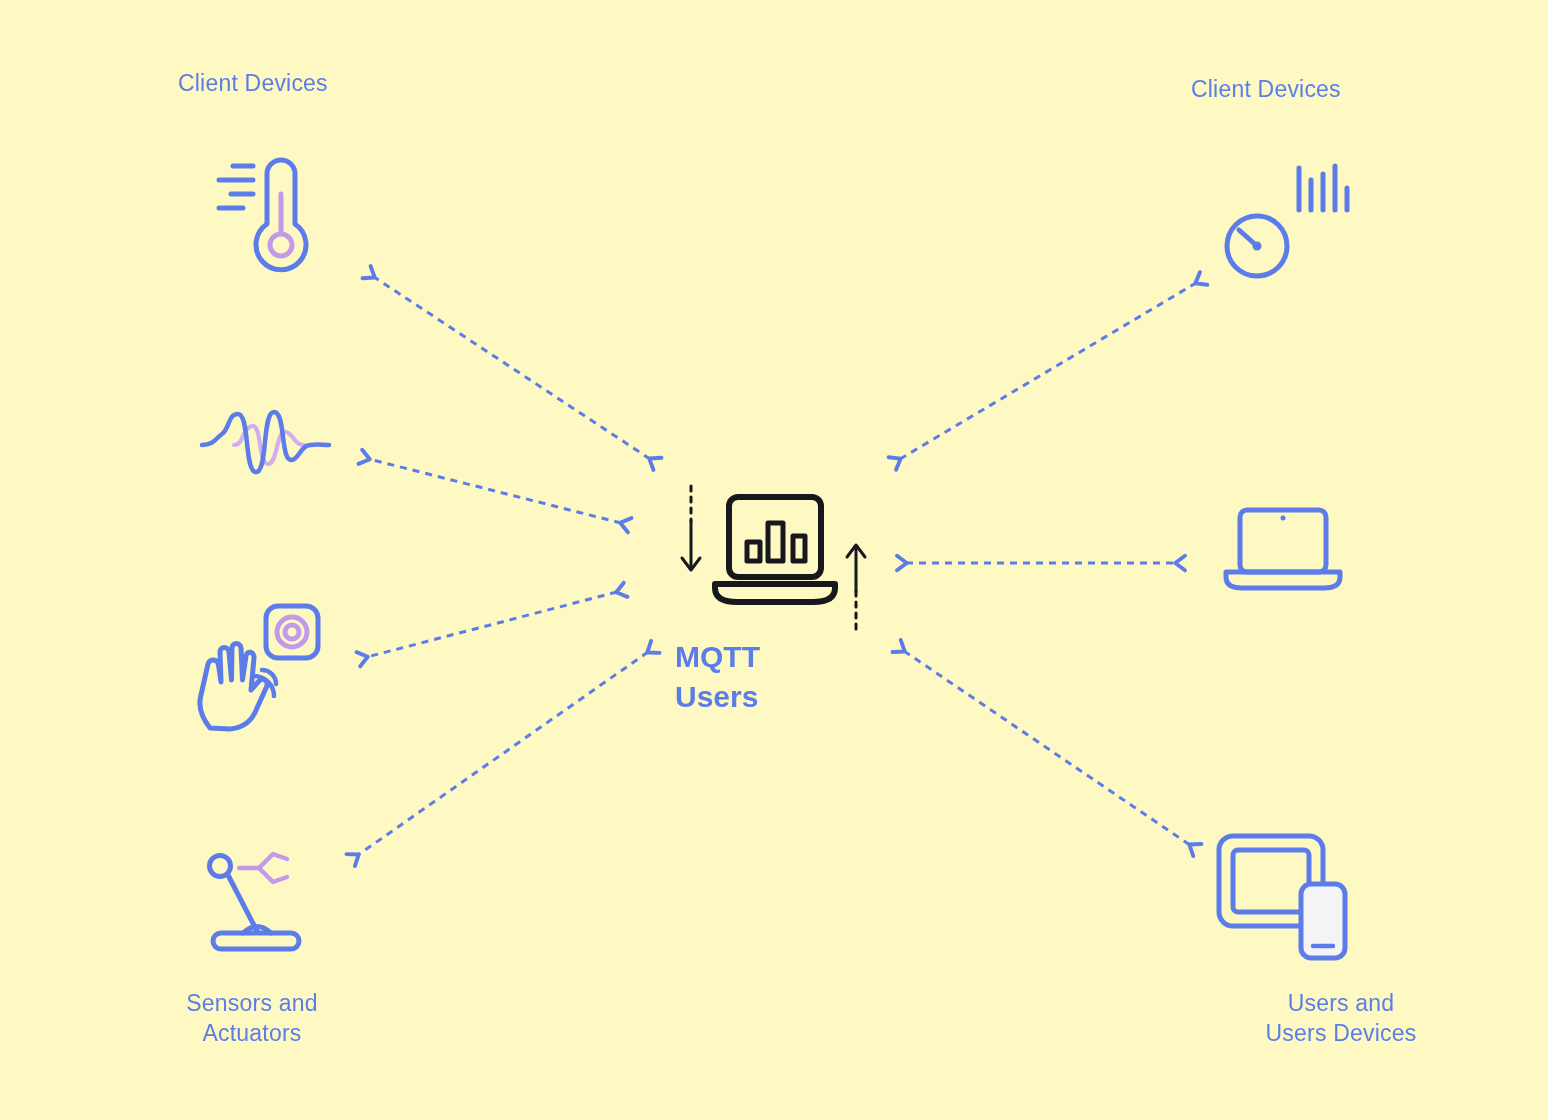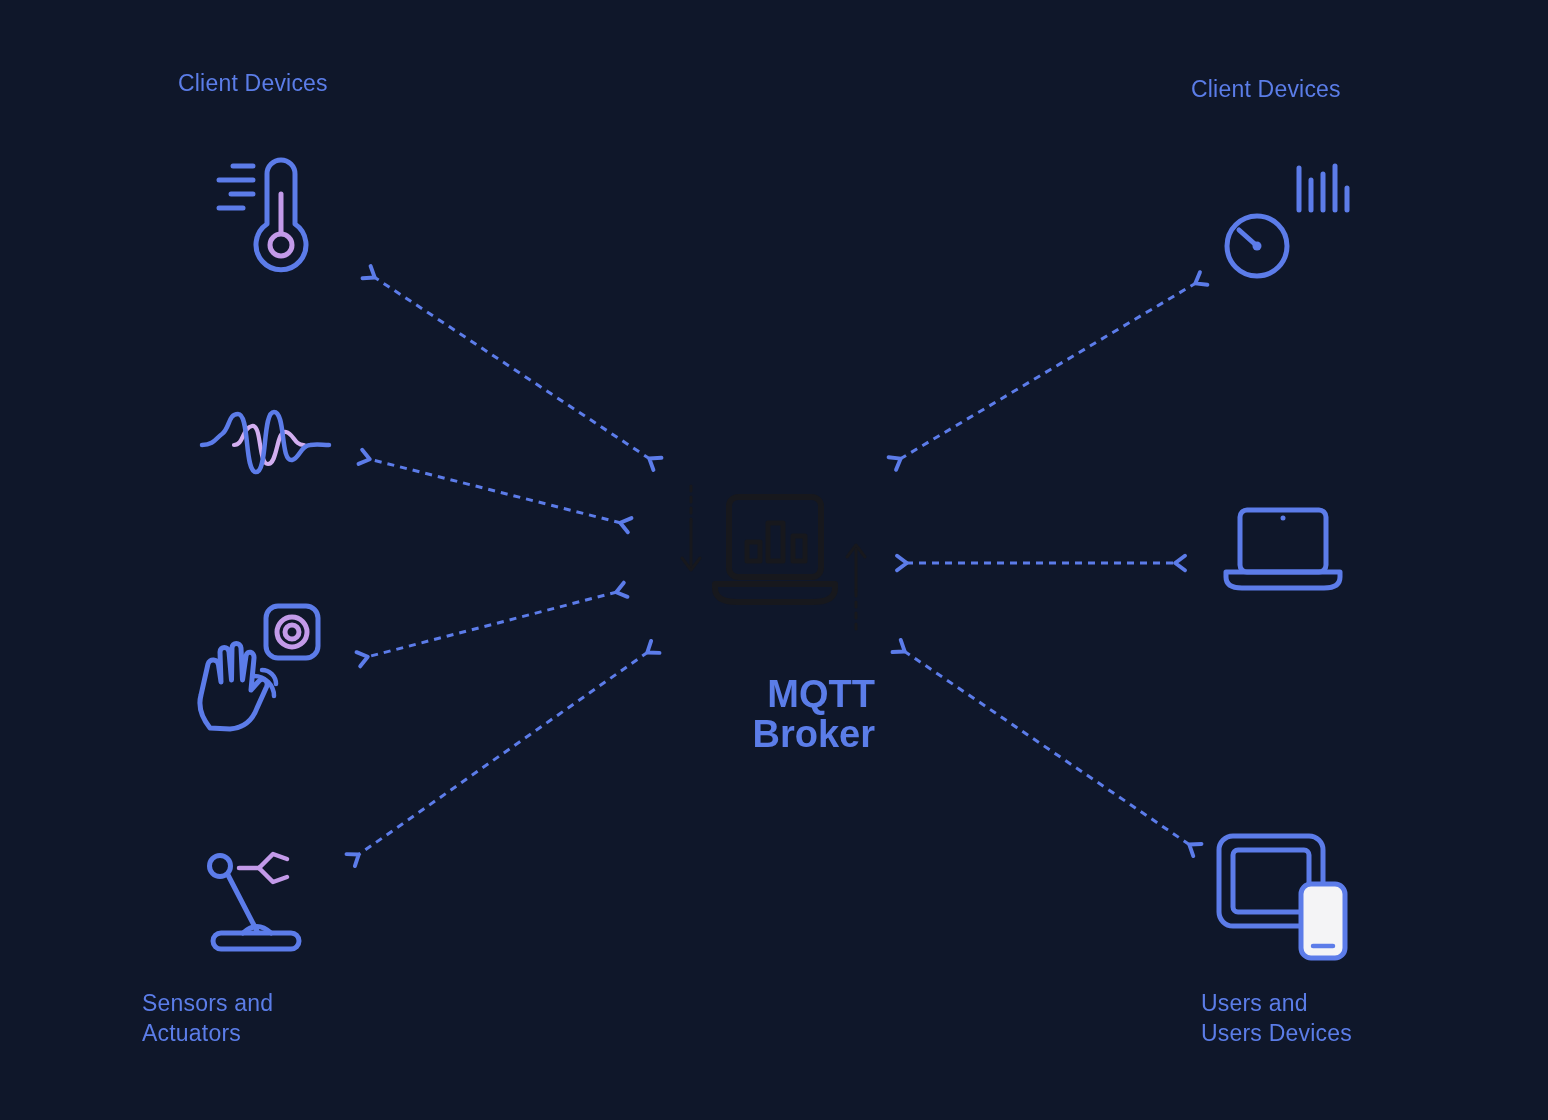--- a/index.html
+++ b/index.html
@@ -1,25 +1,25 @@
 <!DOCTYPE html>
 <html><head>
 <meta charset="utf-8">
 <style>
   * { margin:0; padding:0; box-sizing:border-box; }
   html,body { background:#f4f4f6; }
   body { font-family:"Liberation Sans", sans-serif; }
-  .canvas { position:relative; width:1548px; height:1120px; background:#0f172a; overflow:hidden; }
+  .canvas { position:relative; width:1548px; height:1120px; background:#fef9c3; overflow:hidden; }
   .links { position:absolute; left:0; top:0; }
   .node { position:absolute; }
   .node svg { display:block; }
   .label { position:absolute; color:#5b7de8; font-size:23px; font-weight:500; letter-spacing:.2px; }
-  .label.two-line { text-align:left; line-height:30px; }
-  .broker-label { position:absolute; left:675px; top:674px; width:200px; text-align:right;
-                  color:#5b7de8; font-size:38px; font-weight:bold; line-height:40px; }
+  .label.two-line { text-align:center; line-height:30px; }
+  .broker-label { position:absolute; left:675px; top:637px; width:200px; text-align:left;
+                  color:#5b7de8; font-size:30px; font-weight:bold; line-height:40px; }
 </style>
 </head>
 <body>
 
 <div class="canvas">
 
   <svg class="links" width="1548" height="1120" viewBox="0 0 1548 1120">
     <defs>
       <marker id="chev" viewBox="0 0 12 12" refX="3.5" refY="6" markerWidth="6.5" markerHeight="6.5" orient="auto-start-reverse">
         <path d="M9 1.5 L3 6 L9 10.5" fill="none" stroke="#5c7ce9" stroke-width="2.4" stroke-linecap="round" stroke-linejoin="round"></path>
@@ -56,21 +56,21 @@
     <div>Actuators</div>
   </div>
 
   <div class="label two-line" style="left:1201px; top:988px; width:280px;">
     <div>Users and</div>
     <div>Users Devices</div>
   </div>
 
   <div class="broker-label">
     <div>MQTT</div>
-    <div>Broker</div>
+    <div>Users</div>
   </div>
 
   <div class="node" style="left:205px; top:152px; width:120px; height:130px;">
     <svg width="120" height="130" viewBox="0 0 120 130">
       <g fill="none" stroke="#5c7ce9" stroke-width="5" stroke-linecap="round" stroke-linejoin="round">
         <path d="M28 14 H48"></path>
         <path d="M14 28 H48"></path>
         <path d="M26 42 H48"></path>
         <path d="M14 56 H38"></path>
         <path d="M62 22 a14 14 0 0 1 28 0 V72 a25 25 0 1 1 -28 0 Z"></path>

